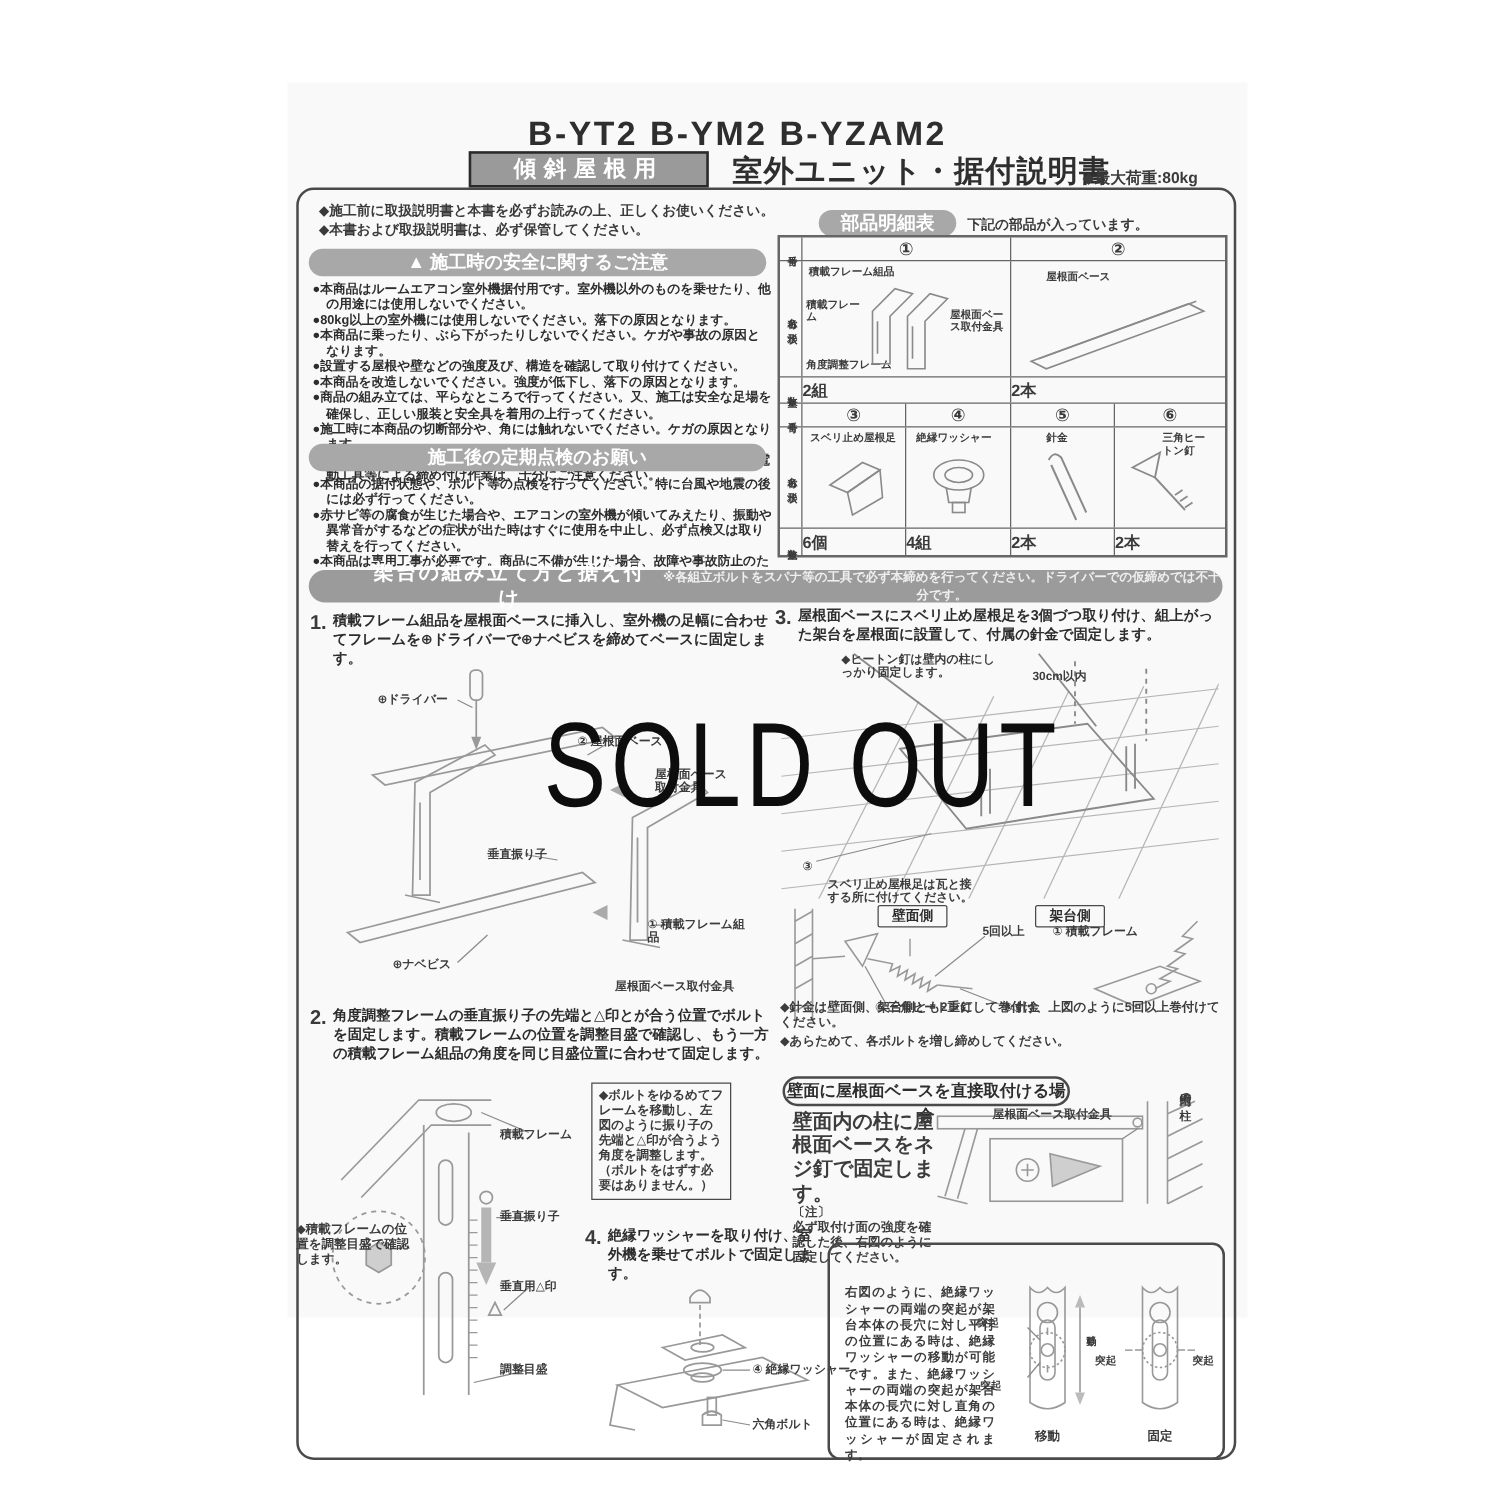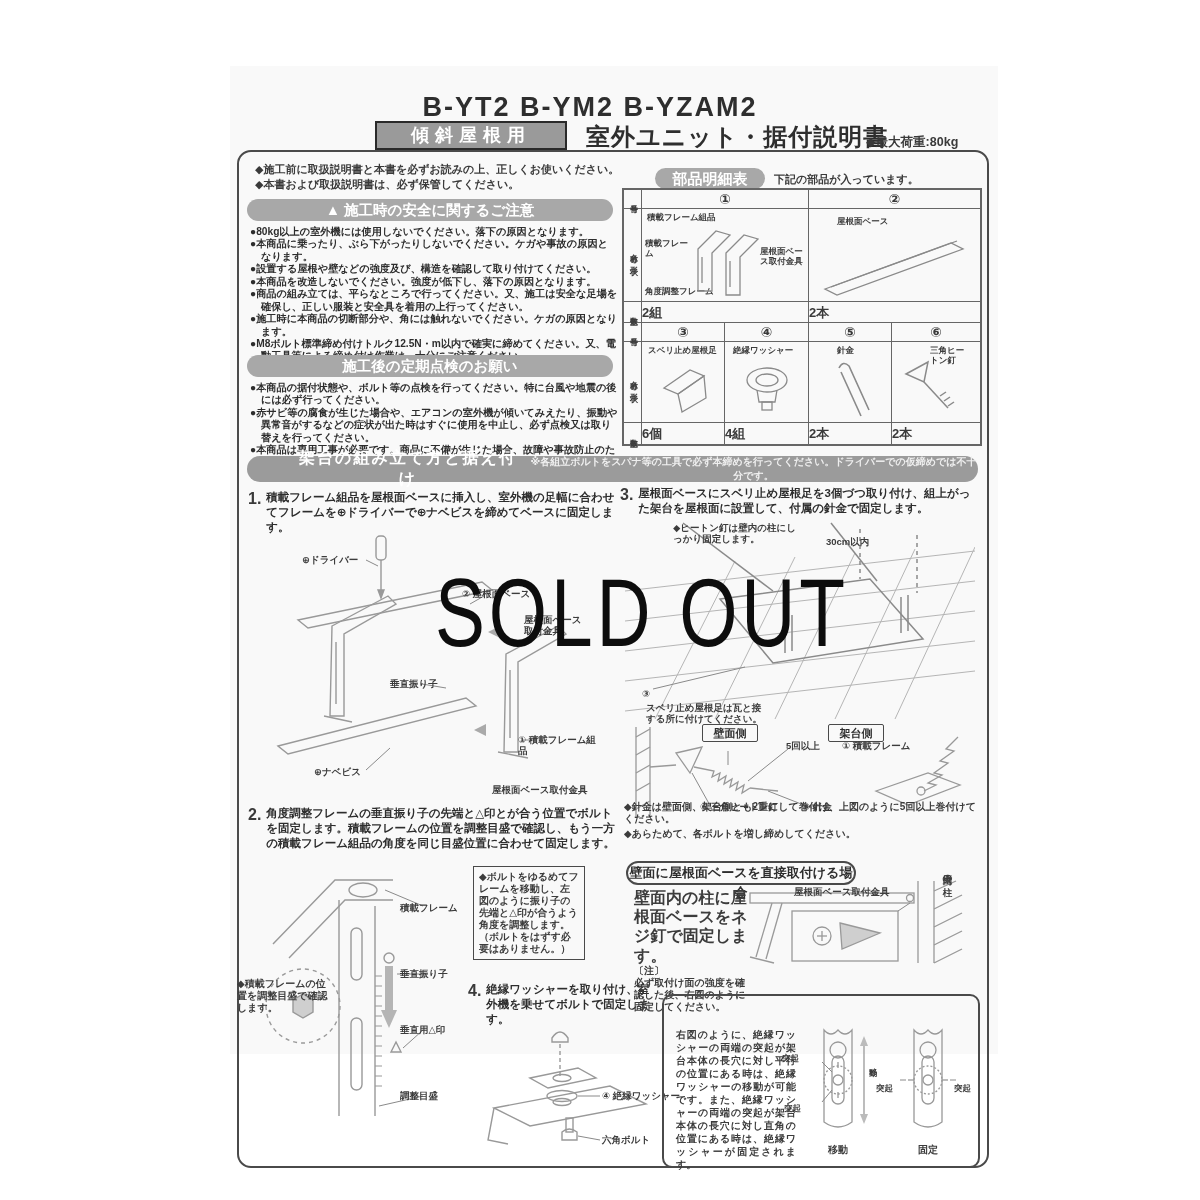--- a/index.html
+++ b/index.html
@@ -53,20 +53,21 @@
     <div class="subtitle">室外ユニット・据付説明書</div>
     <div class="maxload">◆最大荷重:80kg</div>
 
     <div class="mainbox"></div>
 
     <div class="abs note-line" style="left:25px;top:97px;">◆施工前に取扱説明書と本書を必ずお読みの上、正しくお使いください。</div>
     <div class="abs note-line" style="left:25px;top:112px;">◆本書および取扱説明書は、必ず保管してください。</div>
 
     <div class="abs pill" style="left:17px;top:133px;width:366px;height:22px;font-size:14.5px;line-height:22px;">▲ 施工時の安全に関するご注意</div>
     <div class="abs" style="left:20px;top:160px;width:368px;">
+      <div class="li">●本商品はルームエアコン室外機据付用です。室外機以外のものを乗せたり、他の用途には使用しないでください。</div>
       <div class="li">●80kg以上の室外機には使用しないでください。落下の原因となります。</div>
       <div class="li">●本商品に乗ったり、ぶら下がったりしないでください。ケガや事故の原因となります。</div>
       <div class="li">●設置する屋根や壁などの強度及び、構造を確認して取り付けてください。</div>
       <div class="li">●本商品を改造しないでください。強度が低下し、落下の原因となります。</div>
       <div class="li">●商品の組み立ては、平らなところで行ってください。又、施工は安全な足場を確保し、正しい服装と安全具を着用の上行ってください。</div>
       <div class="li">●施工時に本商品の切断部分や、角には触れないでください。ケガの原因となります。</div>
       <div class="li">●M8ボルト標準締め付けトルク12.5N・m以内で確実に締めてください。又、電動工具等による締め付け作業は、十分にご注意ください。</div>
     </div>
 
     <div class="abs pill" style="left:17px;top:289px;width:366px;height:22px;font-size:14.5px;line-height:22px;">施工後の定期点検のお願い</div>
@@ -339,21 +340,21 @@
         <line x1="235" y1="8" x2="235" y2="58" stroke-dasharray="4,4"></line>
         <line x1="292" y1="14" x2="292" y2="72" stroke-dasharray="4,4"></line>
         <line x1="148" y1="70" x2="58" y2="2"></line>
         <line x1="252" y1="60" x2="206" y2="2"></line>
         <line class="leader" x1="28" y1="168" x2="120" y2="146"></line>
       </g>
     </svg>
     <div class="abs small-lbl" style="left:443px;top:456px;width:130px;">◆ヒートン釘は壁内の柱にしっかり固定します。</div>
     <div class="abs small-lbl" style="left:596px;top:470px;">30cm以内</div>
     <div class="abs small-lbl" style="left:412px;top:622px;">③</div>
-    <div class="abs small-lbl" style="left:416px;top:636px;width:124px;">スベリ止め屋根足は瓦と接する所に付けてください。</div>
+    <div class="abs small-lbl" style="left:432px;top:636px;width:124px;font-family:Liberation Mono, monospace;">スベリ止め屋根足は瓦と接する所に付けてください。</div>
     <div class="abs outline-pill" style="left:472px;top:658px;width:54px;height:16px;font-size:11px;line-height:16px;border-width:1.5px;border-radius:2px;">壁面側</div>
     <div class="abs outline-pill" style="left:598px;top:658px;width:54px;height:16px;font-size:11px;line-height:16px;border-width:1.5px;border-radius:2px;">架台側</div>
     <svg class="abs" style="left:398px;top:655px;" width="345" height="102" viewBox="0 0 345 102">
       <g stroke="#999" stroke-width="1.3" fill="none">
         <line x1="8" y1="6" x2="8" y2="96"></line>
           <line x1="22" y1="6" x2="22" y2="96"></line>
         <line x1="8" y1="16" x2="22" y2="8"></line>
           <line x1="8" y1="34" x2="22" y2="26"></line>
         <line x1="8" y1="52" x2="22" y2="44"></line>
           <line x1="8" y1="70" x2="22" y2="62"></line>

